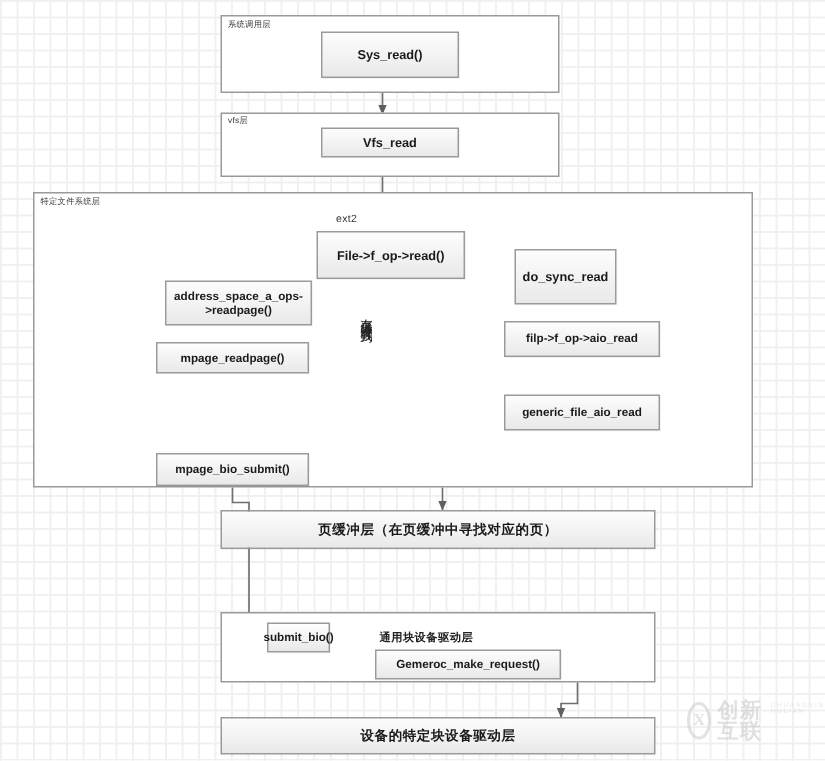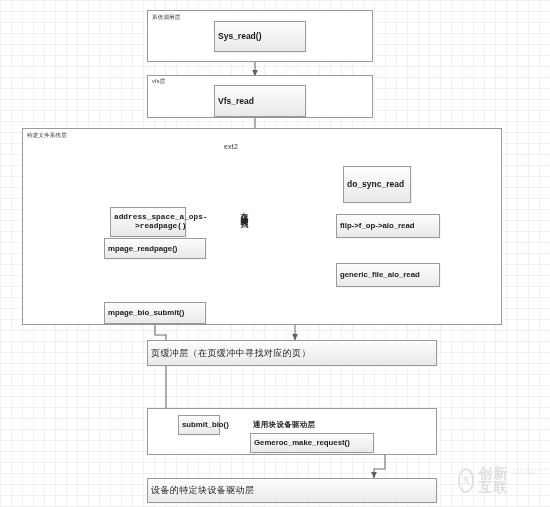--- a/index.html
+++ b/index.html
@@ -47,31 +47,31 @@
     white-space: nowrap;
     letter-spacing: 0.2px;
   }
   .node {
     position: absolute;
     box-sizing: border-box;
     border: 1px solid #9a9a9a;
     background: linear-gradient(to bottom, #fdfdfd 0%, #f2f2f2 55%, #e9e9e9 100%);
     display: flex;
     align-items: center;
-    justify-content: flex-start;
+    justify-content: center;
     text-align: center;
     font-size: 8.5px;
     font-weight: bold;
     color: #1a1a1a;
     line-height: 1.22;
     padding: 1px 3px;
     box-shadow: 0.5px 0.5px 0 rgba(0,0,0,0.07);
   }
   .node.small { font-size: 7.8px; }
-  .node.cjk { font-size: 9px; font-weight: normal; letter-spacing: 0.4px; }
+  .node.cjk { font-size: 9px; font-weight: bold; letter-spacing: 0.4px; }
   .plain-label {
     position: absolute;
     font-size: 7.5px;
     color: #222;
     white-space: nowrap;
     letter-spacing: 0.3px;
   }
   .vlabel {
     position: absolute;
     font-size: 8px;
@@ -150,42 +150,45 @@
   <div class="container-box" style="left:22px; top:128px; width:480px; height:197px;"></div>
   <div class="container-label" style="left:27px; top:133px;">特定文件系统层</div>
   <div class="container-label" style="left:224px; top:143px; font-size:7px;">ext2</div>
 
   <div class="container-box" style="left:147px; top:408px; width:290px; height:47px;"></div>
 
   <div class="node" style="left:214px; top:21px; width:92px; height:31px;">
     <span>Sys_read()</span>
   </div>
 
-  <div class="node" style="left:214px; top:85px; width:92px; height:32px;">
+  <div class="node" style="left:214px; top:85px; width:92px; height:20px;">
     <span>Vfs_read</span>
   </div>
 
+  <div class="node" style="left:211px; top:154px; width:99px; height:32px;">
+    <span>File-&gt;f_op-&gt;read()</span>
+  </div>
 
   <div class="node" style="left:343px; top:166px; width:68px; height:37px;">
     <span>do_sync_read</span>
   </div>
 
   <div class="node small" style="left:336px; top:214px; width:104px; height:24px;">
     <span>filp-&gt;f_op-&gt;aio_read</span>
   </div>
 
   <div class="node small" style="left:336px; top:263px; width:104px; height:24px;">
     <span>generic_file_aio_read</span>
   </div>
 
-  <div class="node small" style="left:110px; top:207px; width:76px; height:30px;font-family:Liberation Mono, monospace;">
+  <div class="node small" style="left:110px; top:187px; width:98px; height:30px;">
     <span>address_space_a_ops-&gt;readpage()</span>
   </div>
 
-  <div class="node small" style="left:104px; top:238px; width:102px; height:21px;">
+  <div class="node small" style="left:104px; top:228px; width:102px; height:21px;">
     <span>mpage_readpage()</span>
   </div>
 
 
   <div class="node small" style="left:104px; top:302px; width:102px; height:22px;">
     <span>mpage_bio_submit()</span>
   </div>
 
   <div class="node cjk" style="left:147px; top:340px; width:290px; height:26px;">
     <span>页缓冲层（在页缓冲中寻找对应的页）</span>

